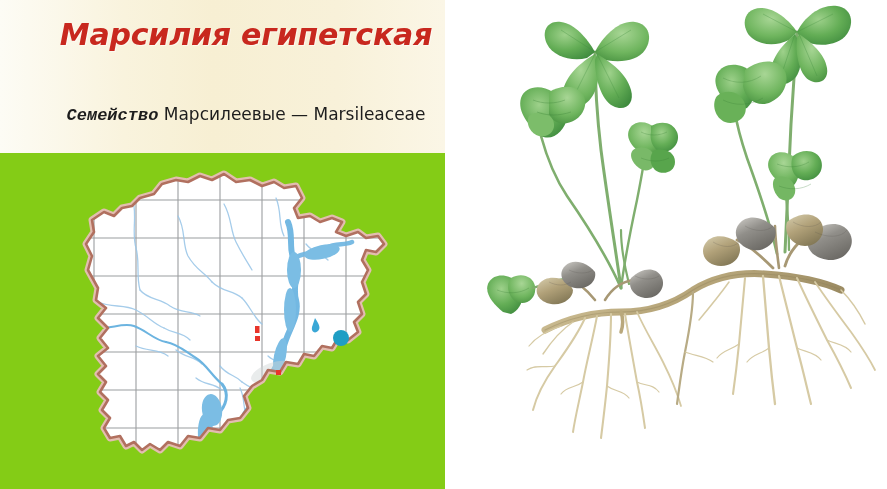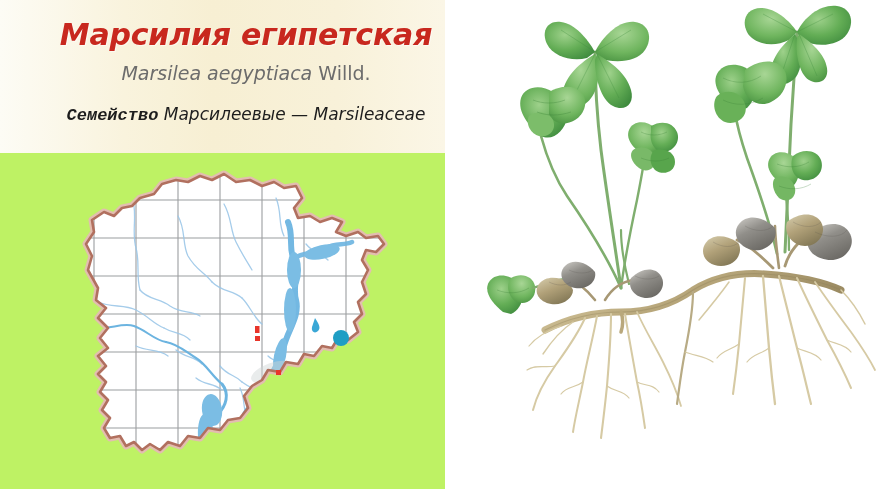--- a/index.html
+++ b/index.html
@@ -8,21 +8,21 @@
     padding: 0;
     background: #ffffff;
   }
   body {
     font-family: "DejaVu Sans", sans-serif;
   }
   #page {
     position: relative;
     width: 887px;
     height: 489px;
-    background: #bef264;
+    background: #84cc16;
     overflow: hidden;
   }
 
   
   #header-band {
     position: absolute;
     left: 0;
     top: 0;
     width: 887px;
     height: 153px;
@@ -91,21 +91,20 @@
     font-size: 17px;
     color: #1d1d1d;
     white-space: nowrap;
   }
   .family-line .fam-label {
     font-weight: bold;
     font-style: italic;
     font-family: Liberation Mono, monospace;
   }
   .family-line .fam-names {
-    font-style: italic;
     font-weight: normal;
   }
 
   
   #map-figure {
     position: absolute;
     left: 36px;
     top: 160px;
     width: 370px;
     height: 320px;
@@ -133,23 +132,20 @@
 </head>
 <body>
 
 <div id="page">
 
   <div id="header-band">
     <div id="title-block">
 
       <div class="species-title">Марсилия египетская</div>
 
-      <div class="latin-name">
-        <span class="binomial">Marsilea aegyptiaca</span><span>&nbsp;</span><span class="authority">Willd.</span>
-      </div>
 
       <div class="family-line">
         <span class="fam-label">Семейство</span><span>&nbsp;</span><span class="fam-names">Марсилеевые — Marsileaceae</span>
       </div>
 
     </div>
   </div>
 
   <div id="map-figure">
     <svg viewBox="0 0 370 320" xmlns="http://www.w3.org/2000/svg">

